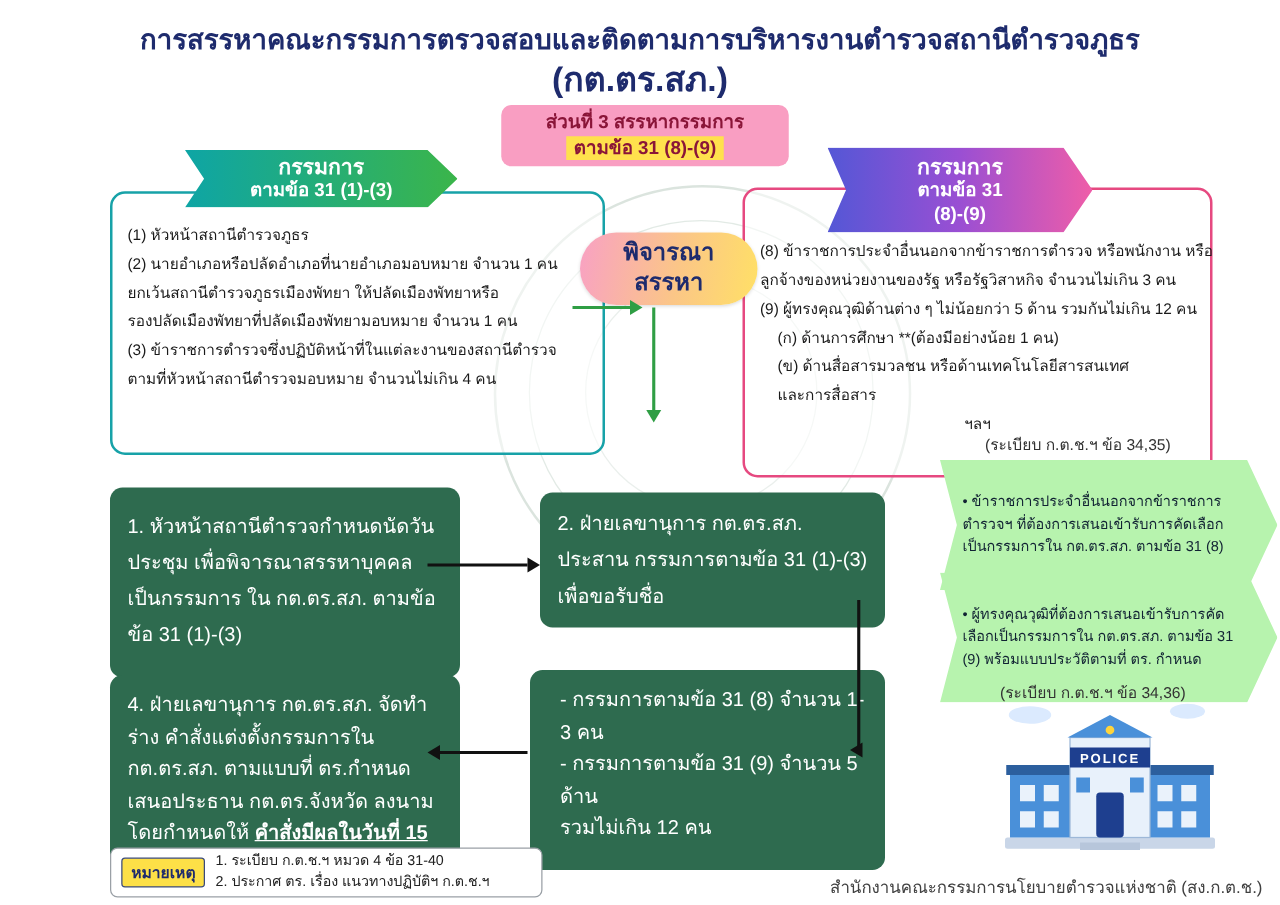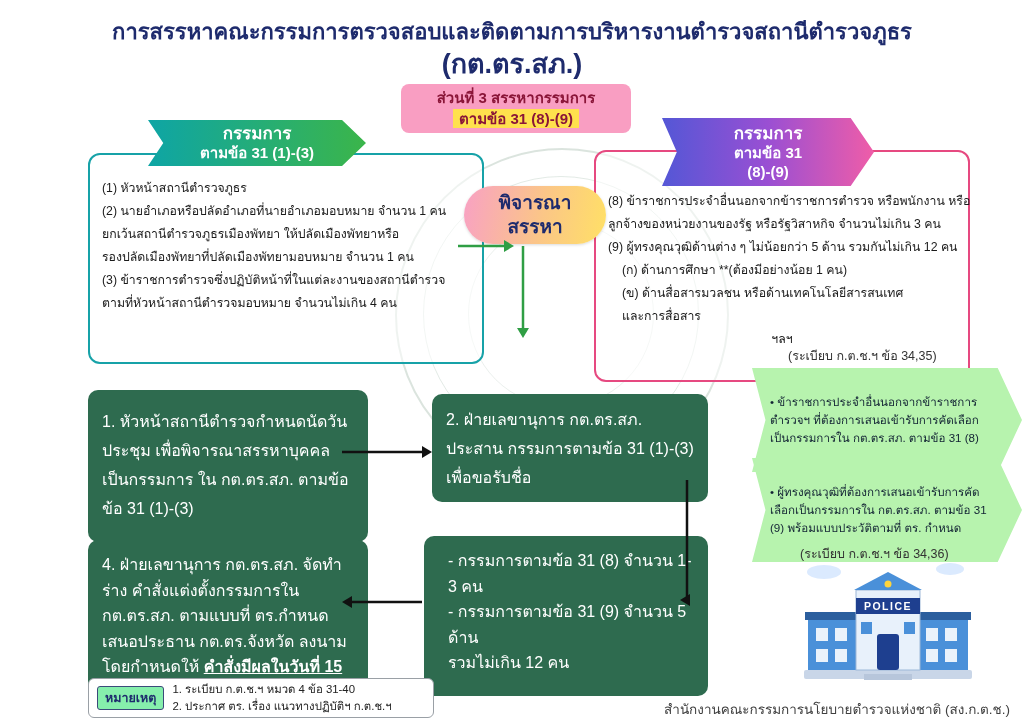--- a/index.html
+++ b/index.html
@@ -74,21 +74,21 @@
   .callout2{left:752px;top:458px;width:228px;height:84px;}
   .ref{position:absolute;font-size:12.5px;color:#333;z-index:2;}
   .ref-top{left:788px;top:346px;}
   .ref-bottom{left:800px;top:544px;}
 
   
   .note-box{position:absolute;left:88px;top:678px;width:346px;height:40px;
     background:#fff;border:1.5px solid #9aa0a6;border-radius:6px;z-index:2;
     display:flex;align-items:center;padding:2px 8px;box-sizing:border-box;}
   .note-label{border:1.5px solid #3b4a7a;color:#1e2b6d;font-weight:800;font-size:12.5px;
-    padding:1px 7px;border-radius:3px;margin-right:8px;white-space:nowrap;background:#86efac;}
+    padding:1px 7px;border-radius:3px;margin-right:8px;white-space:nowrap;background:#fde047;}
   .note-lines{font-size:11.4px;line-height:1.45;color:#222;}
 
   
   .footer{position:absolute;right:14px;top:698px;font-size:13.5px;color:#404040;z-index:2;margin-left:18px;}
 
   
   .arrows{position:absolute;left:0;top:0;width:1024px;height:724px;z-index:4;pointer-events:none;}
 
   
   .police{position:absolute;left:798px;top:556px;width:180px;height:130px;z-index:2;}

